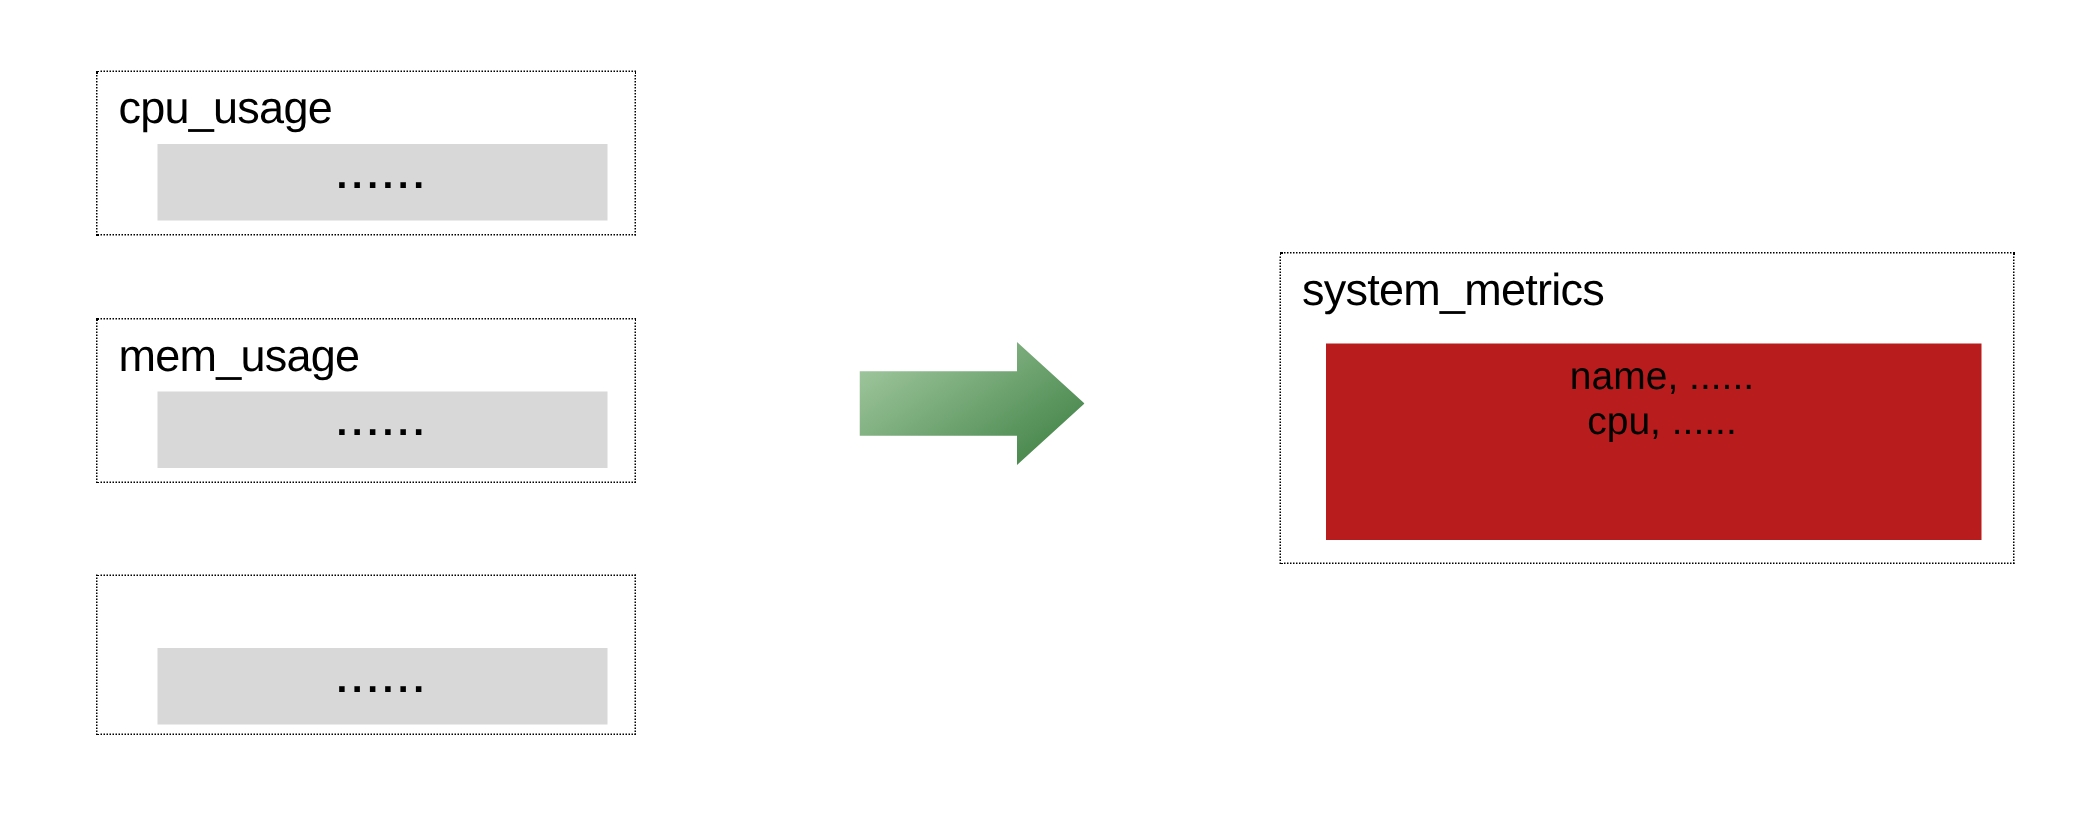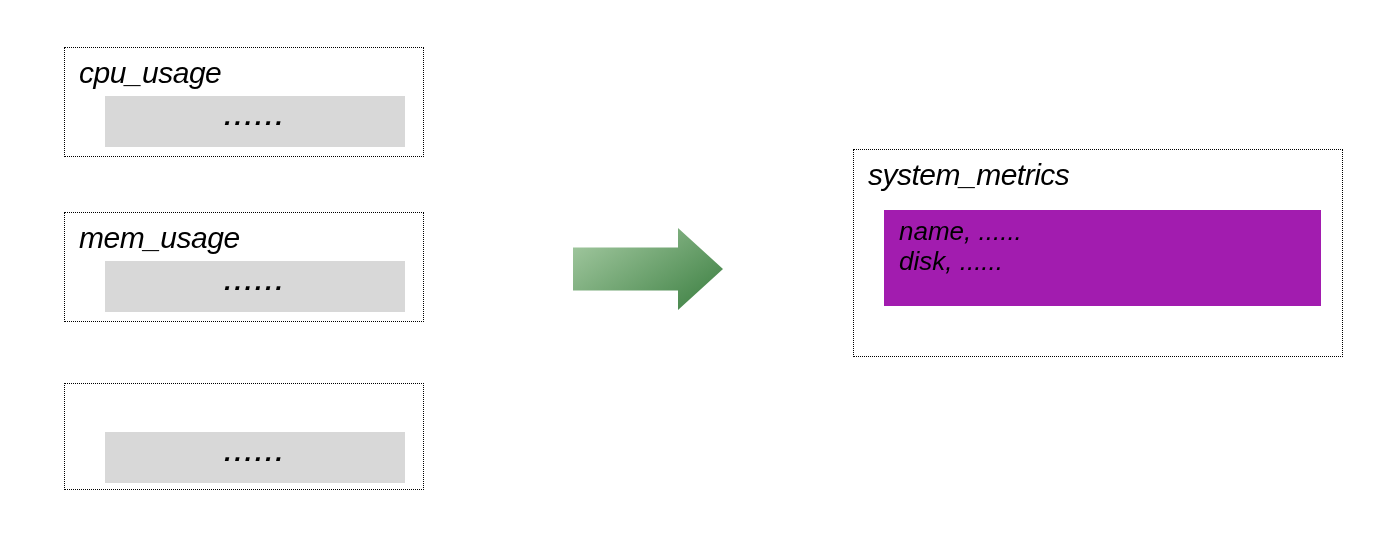--- a/index.html
+++ b/index.html
@@ -12,21 +12,20 @@
     position: relative;
     width: 1392px;
     height: 559px;
     background: #ffffff;
     overflow: hidden;
   }
   .schema-box {
     position: absolute;
     border: 1.5px dotted #000000;
     background: #ffffff;
-    font-style: italic;
   }
   .schema-box .title {
     position: absolute;
     left: 14px;
     top: 8px;
     font-size: 30px;
     line-height: 34px;
     letter-spacing: -0.5px;
     white-space: nowrap;
   }
@@ -45,28 +44,28 @@
     align-items: center;
     justify-content: center;
   }
   .field-bar .dots {
     font-size: 26px;
     font-weight: 700;
     letter-spacing: 3px;
     line-height: 1;
     transform: translateY(-6px);
   }
-  .target-box { left: 853px; top: 149px; width: 490px; height: 208px; }
+  .target-box { left: 853px; top: 168px; width: 490px; height: 208px; text-align: center; }
   .target-fields {
     position: absolute;
     left: 30px;
     top: 60px;
     width: 437px;
-    height: 96px;
-    background: #a21caf;
+    height: 131px;
+    background: #b91c1c;
     padding: 6px 4px 0 15px;
   }
   .target-fields .field-row {
     font-size: 26px;
     line-height: 30px;
     white-space: nowrap;
   }
   .arrow-wrap {
     position: absolute;
     left: 573px;
@@ -110,17 +109,17 @@
         </linearGradient>
       </defs>
       <polygon points="0,19.5 105,19.5 105,0 150,41 105,82 105,62.5 0,62.5" fill="url(#arrowGrad)"></polygon>
     </svg>
   </div>
 
   <div class="schema-box target-box">
     <div class="title">system_metrics</div>
     <div class="target-fields">
       <div class="field-row">name, ......</div>
-      <div class="field-row">disk, ......</div>
+      <div class="field-row">cpu, ......</div>
     </div>
   </div>
 
 </div>
 
 </body></html>

